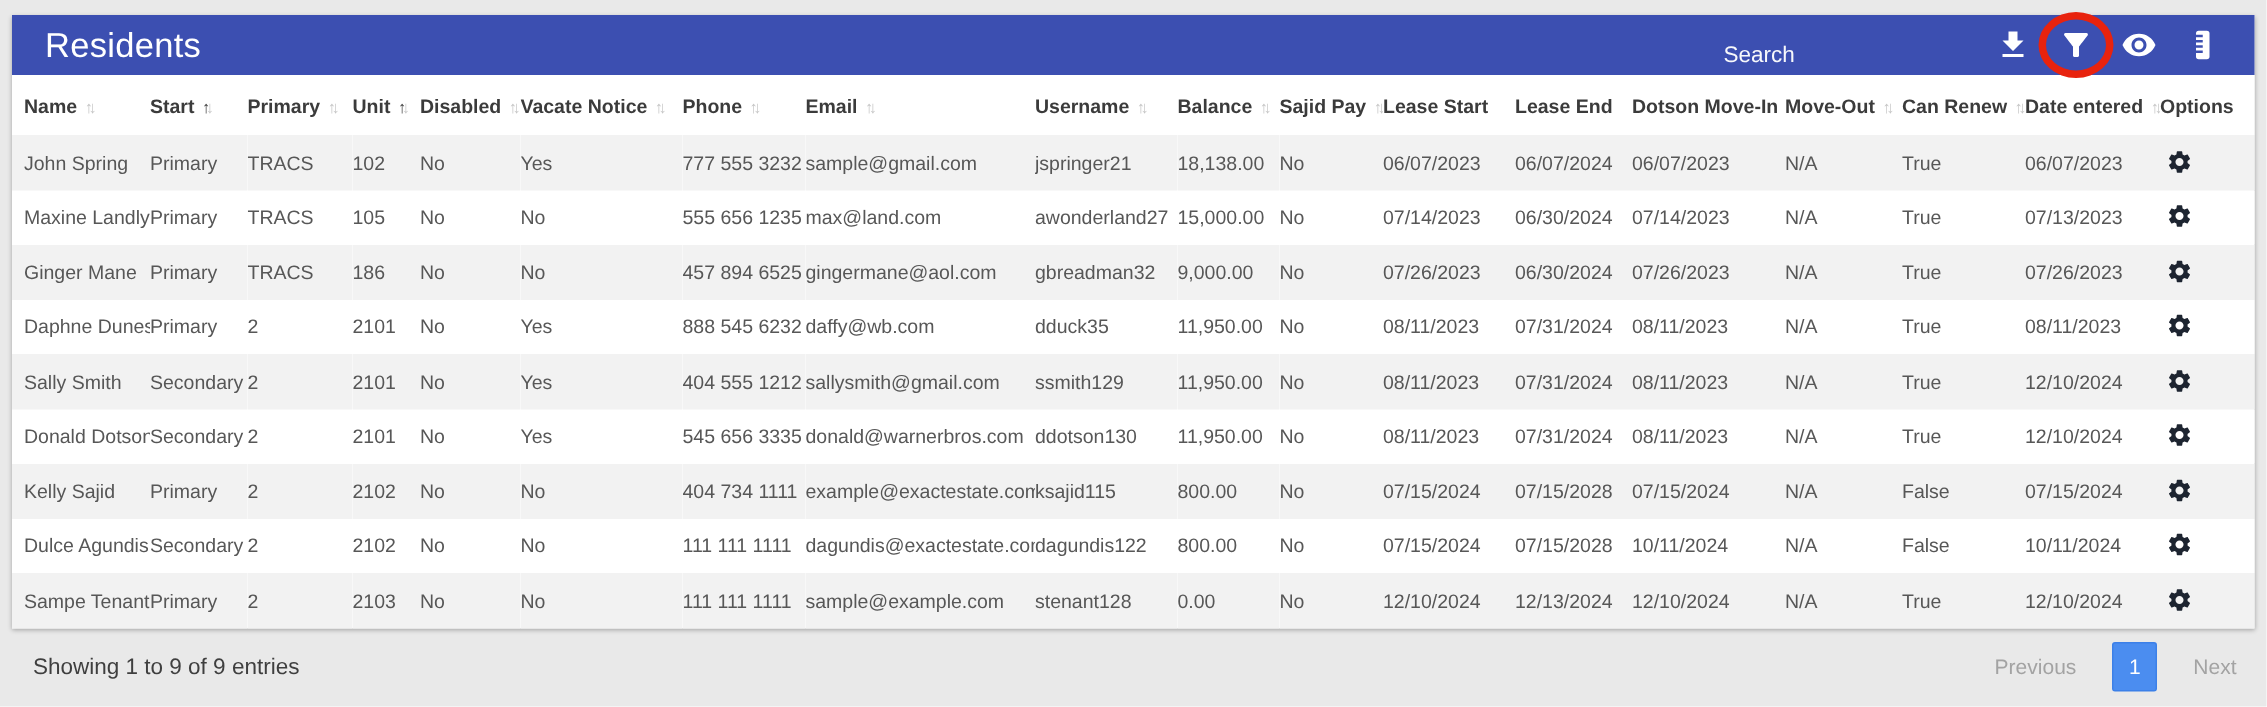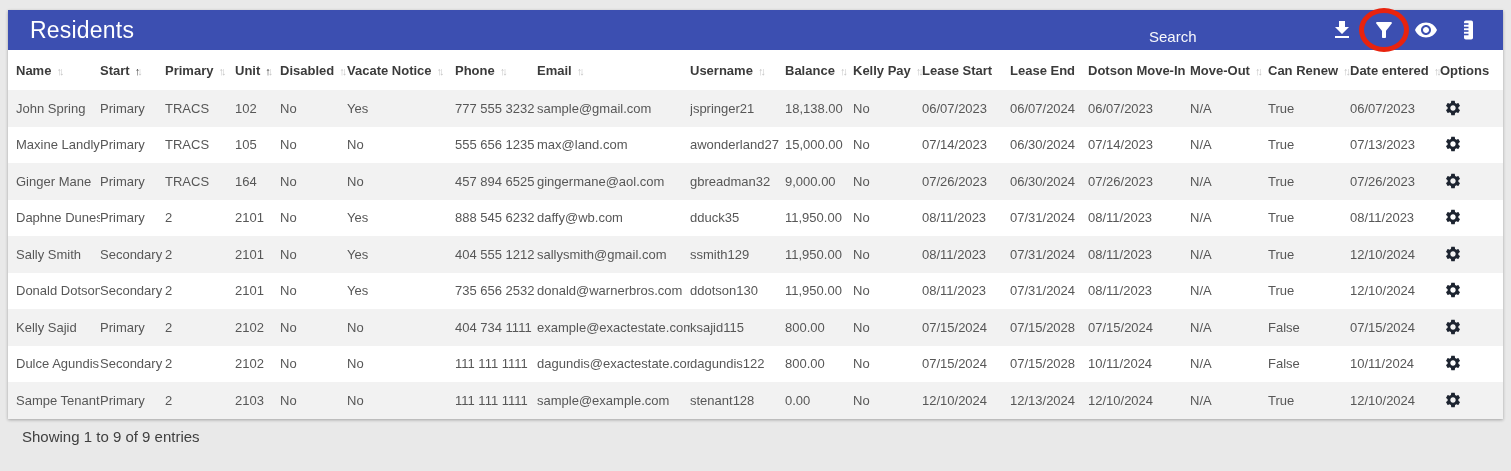--- a/index.html
+++ b/index.html
@@ -181,21 +181,21 @@
             <th><span>Name</span><span class="sort"><span class="arr">↑</span><span class="arr">↓</span></span></th>
             <th><span>Start</span><span class="sort"><span class="arr active">↑</span><span class="arr">↓</span></span></th>
             <th><span>Primary</span><span class="sort"><span class="arr">↑</span><span class="arr">↓</span></span></th>
             <th><span>Unit</span><span class="sort"><span class="arr active">↑</span><span class="arr">↓</span></span></th>
             <th><span>Disabled</span><span class="sort"><span class="arr">↑</span><span class="arr">↓</span></span></th>
             <th><span>Vacate Notice</span><span class="sort"><span class="arr">↑</span><span class="arr">↓</span></span></th>
             <th><span>Phone</span><span class="sort"><span class="arr">↑</span><span class="arr">↓</span></span></th>
             <th><span>Email</span><span class="sort"><span class="arr">↑</span><span class="arr">↓</span></span></th>
             <th><span>Username</span><span class="sort"><span class="arr">↑</span><span class="arr">↓</span></span></th>
             <th><span>Balance</span><span class="sort"><span class="arr">↑</span><span class="arr">↓</span></span></th>
-            <th><span>Kelly Pay</span><span class="sort"><span class="arr">↑</span><span class="arr">↓</span></span></th>
+            <th><span>Sajid Pay</span><span class="sort"><span class="arr">↑</span><span class="arr">↓</span></span></th>
             <th><span>Lease Start</span></th>
             <th><span>Lease End</span></th>
             <th><span>Dotson Move-In</span><span class="sort"><span class="arr">↑</span><span class="arr">↓</span></span></th>
             <th><span>Move-Out</span><span class="sort"><span class="arr">↑</span><span class="arr">↓</span></span></th>
             <th><span>Can Renew</span><span class="sort"><span class="arr">↑</span><span class="arr">↓</span></span></th>
             <th><span>Date entered</span><span class="sort"><span class="arr">↑</span><span class="arr">↓</span></span></th>
             <th><span>Options</span></th>
           </tr>
         </thead>
       <tbody id="tbody">
@@ -240,21 +240,21 @@
             <td>True</td>
             <td>07/13/2023</td>
             <td class="opt"><button class="gearbtn"><span><svg width="18" height="18" viewBox="0 0 24 24">
                     <path fill="#1d2430" d="M19.14 12.94c.04-.3.06-.61.06-.94 0-.32-.02-.64-.07-.94l2.03-1.58c.18-.14.23-.41.12-.61l-1.92-3.32c-.12-.22-.37-.29-.59-.22l-2.39.96c-.5-.38-1.03-.7-1.62-.94l-.36-2.54c-.04-.24-.24-.41-.48-.41h-3.84c-.24 0-.43.17-.47.41l-.36 2.54c-.59.24-1.13.57-1.62.94l-2.39-.96c-.22-.08-.47 0-.59.22L2.74 8.87c-.12.21-.08.47.12.61l2.03 1.58c-.05.3-.09.63-.09.94s.02.64.07.94l-2.03 1.58c-.18.14-.23.41-.12.61l1.92 3.32c.12.22.37.29.59.22l2.39-.96c.5.38 1.03.7 1.62.94l.36 2.54c.05.24.24.41.48.41h3.84c.24 0 .44-.17.47-.41l.36-2.54c.59-.24 1.13-.56 1.62-.94l2.39.96c.22.08.47 0 .59-.22l1.92-3.32c.12-.22.07-.47-.12-.61l-2.01-1.58zM12 15.6c-1.98 0-3.6-1.62-3.6-3.6s1.62-3.6 3.6-3.6 3.6 1.62 3.6 3.6-1.62 3.6-3.6 3.6z"></path>
                   </svg></span></button></td>
           </tr>
           <tr>
             <td>Ginger Mane</td>
             <td>Primary</td>
             <td>TRACS</td>
-            <td>164</td>
+            <td>186</td>
             <td>No</td>
             <td>No</td>
             <td>457 894 6525</td>
             <td>gingermane@aol.com</td>
             <td>gbreadman32</td>
             <td>9,000.00</td>
             <td>No</td>
             <td>07/26/2023</td>
             <td>06/30/2024</td>
             <td>07/26/2023</td>
@@ -309,21 +309,21 @@
                     <path fill="#1d2430" d="M19.14 12.94c.04-.3.06-.61.06-.94 0-.32-.02-.64-.07-.94l2.03-1.58c.18-.14.23-.41.12-.61l-1.92-3.32c-.12-.22-.37-.29-.59-.22l-2.39.96c-.5-.38-1.03-.7-1.62-.94l-.36-2.54c-.04-.24-.24-.41-.48-.41h-3.84c-.24 0-.43.17-.47.41l-.36 2.54c-.59.24-1.13.57-1.62.94l-2.39-.96c-.22-.08-.47 0-.59.22L2.74 8.87c-.12.21-.08.47.12.61l2.03 1.58c-.05.3-.09.63-.09.94s.02.64.07.94l-2.03 1.58c-.18.14-.23.41-.12.61l1.92 3.32c.12.22.37.29.59.22l2.39-.96c.5.38 1.03.7 1.62.94l.36 2.54c.05.24.24.41.48.41h3.84c.24 0 .44-.17.47-.41l.36-2.54c.59-.24 1.13-.56 1.62-.94l2.39.96c.22.08.47 0 .59-.22l1.92-3.32c.12-.22.07-.47-.12-.61l-2.01-1.58zM12 15.6c-1.98 0-3.6-1.62-3.6-3.6s1.62-3.6 3.6-3.6 3.6 1.62 3.6 3.6-1.62 3.6-3.6 3.6z"></path>
                   </svg></span></button></td>
           </tr>
           <tr>
             <td>Donald Dotson</td>
             <td>Secondary</td>
             <td>2</td>
             <td>2101</td>
             <td>No</td>
             <td>Yes</td>
-            <td>735 656 2532</td>
+            <td>545 656 3335</td>
             <td>donald@warnerbros.com</td>
             <td>ddotson130</td>
             <td>11,950.00</td>
             <td>No</td>
             <td>08/11/2023</td>
             <td>07/31/2024</td>
             <td>08/11/2023</td>
             <td>N/A</td>
             <td>True</td>
             <td>12/10/2024</td>
@@ -396,14 +396,19 @@
             <td class="opt"><button class="gearbtn"><span><svg width="18" height="18" viewBox="0 0 24 24">
                     <path fill="#1d2430" d="M19.14 12.94c.04-.3.06-.61.06-.94 0-.32-.02-.64-.07-.94l2.03-1.58c.18-.14.23-.41.12-.61l-1.92-3.32c-.12-.22-.37-.29-.59-.22l-2.39.96c-.5-.38-1.03-.7-1.62-.94l-.36-2.54c-.04-.24-.24-.41-.48-.41h-3.84c-.24 0-.43.17-.47.41l-.36 2.54c-.59.24-1.13.57-1.62.94l-2.39-.96c-.22-.08-.47 0-.59.22L2.74 8.87c-.12.21-.08.47.12.61l2.03 1.58c-.05.3-.09.63-.09.94s.02.64.07.94l-2.03 1.58c-.18.14-.23.41-.12.61l1.92 3.32c.12.22.37.29.59.22l2.39-.96c.5.38 1.03.7 1.62.94l.36 2.54c.05.24.24.41.48.41h3.84c.24 0 .44-.17.47-.41l.36-2.54c.59-.24 1.13-.56 1.62-.94l2.39.96c.22.08.47 0 .59-.22l1.92-3.32c.12-.22.07-.47-.12-.61l-2.01-1.58zM12 15.6c-1.98 0-3.6-1.62-3.6-3.6s1.62-3.6 3.6-3.6 3.6 1.62 3.6 3.6-1.62 3.6-3.6 3.6z"></path>
                   </svg></span></button></td>
           </tr>
         </tbody>
     </table>
   </div>
 
   <div class="footer">
     <div>Showing 1 to 9 of 9 entries</div>
+    <div class="pagination">
+      <span class="pg-btn">Previous</span>
+      <span class="pg-num">1</span>
+      <span class="pg-btn">Next</span>
+    </div>
   </div>
 </div>
 
 </body></html>

